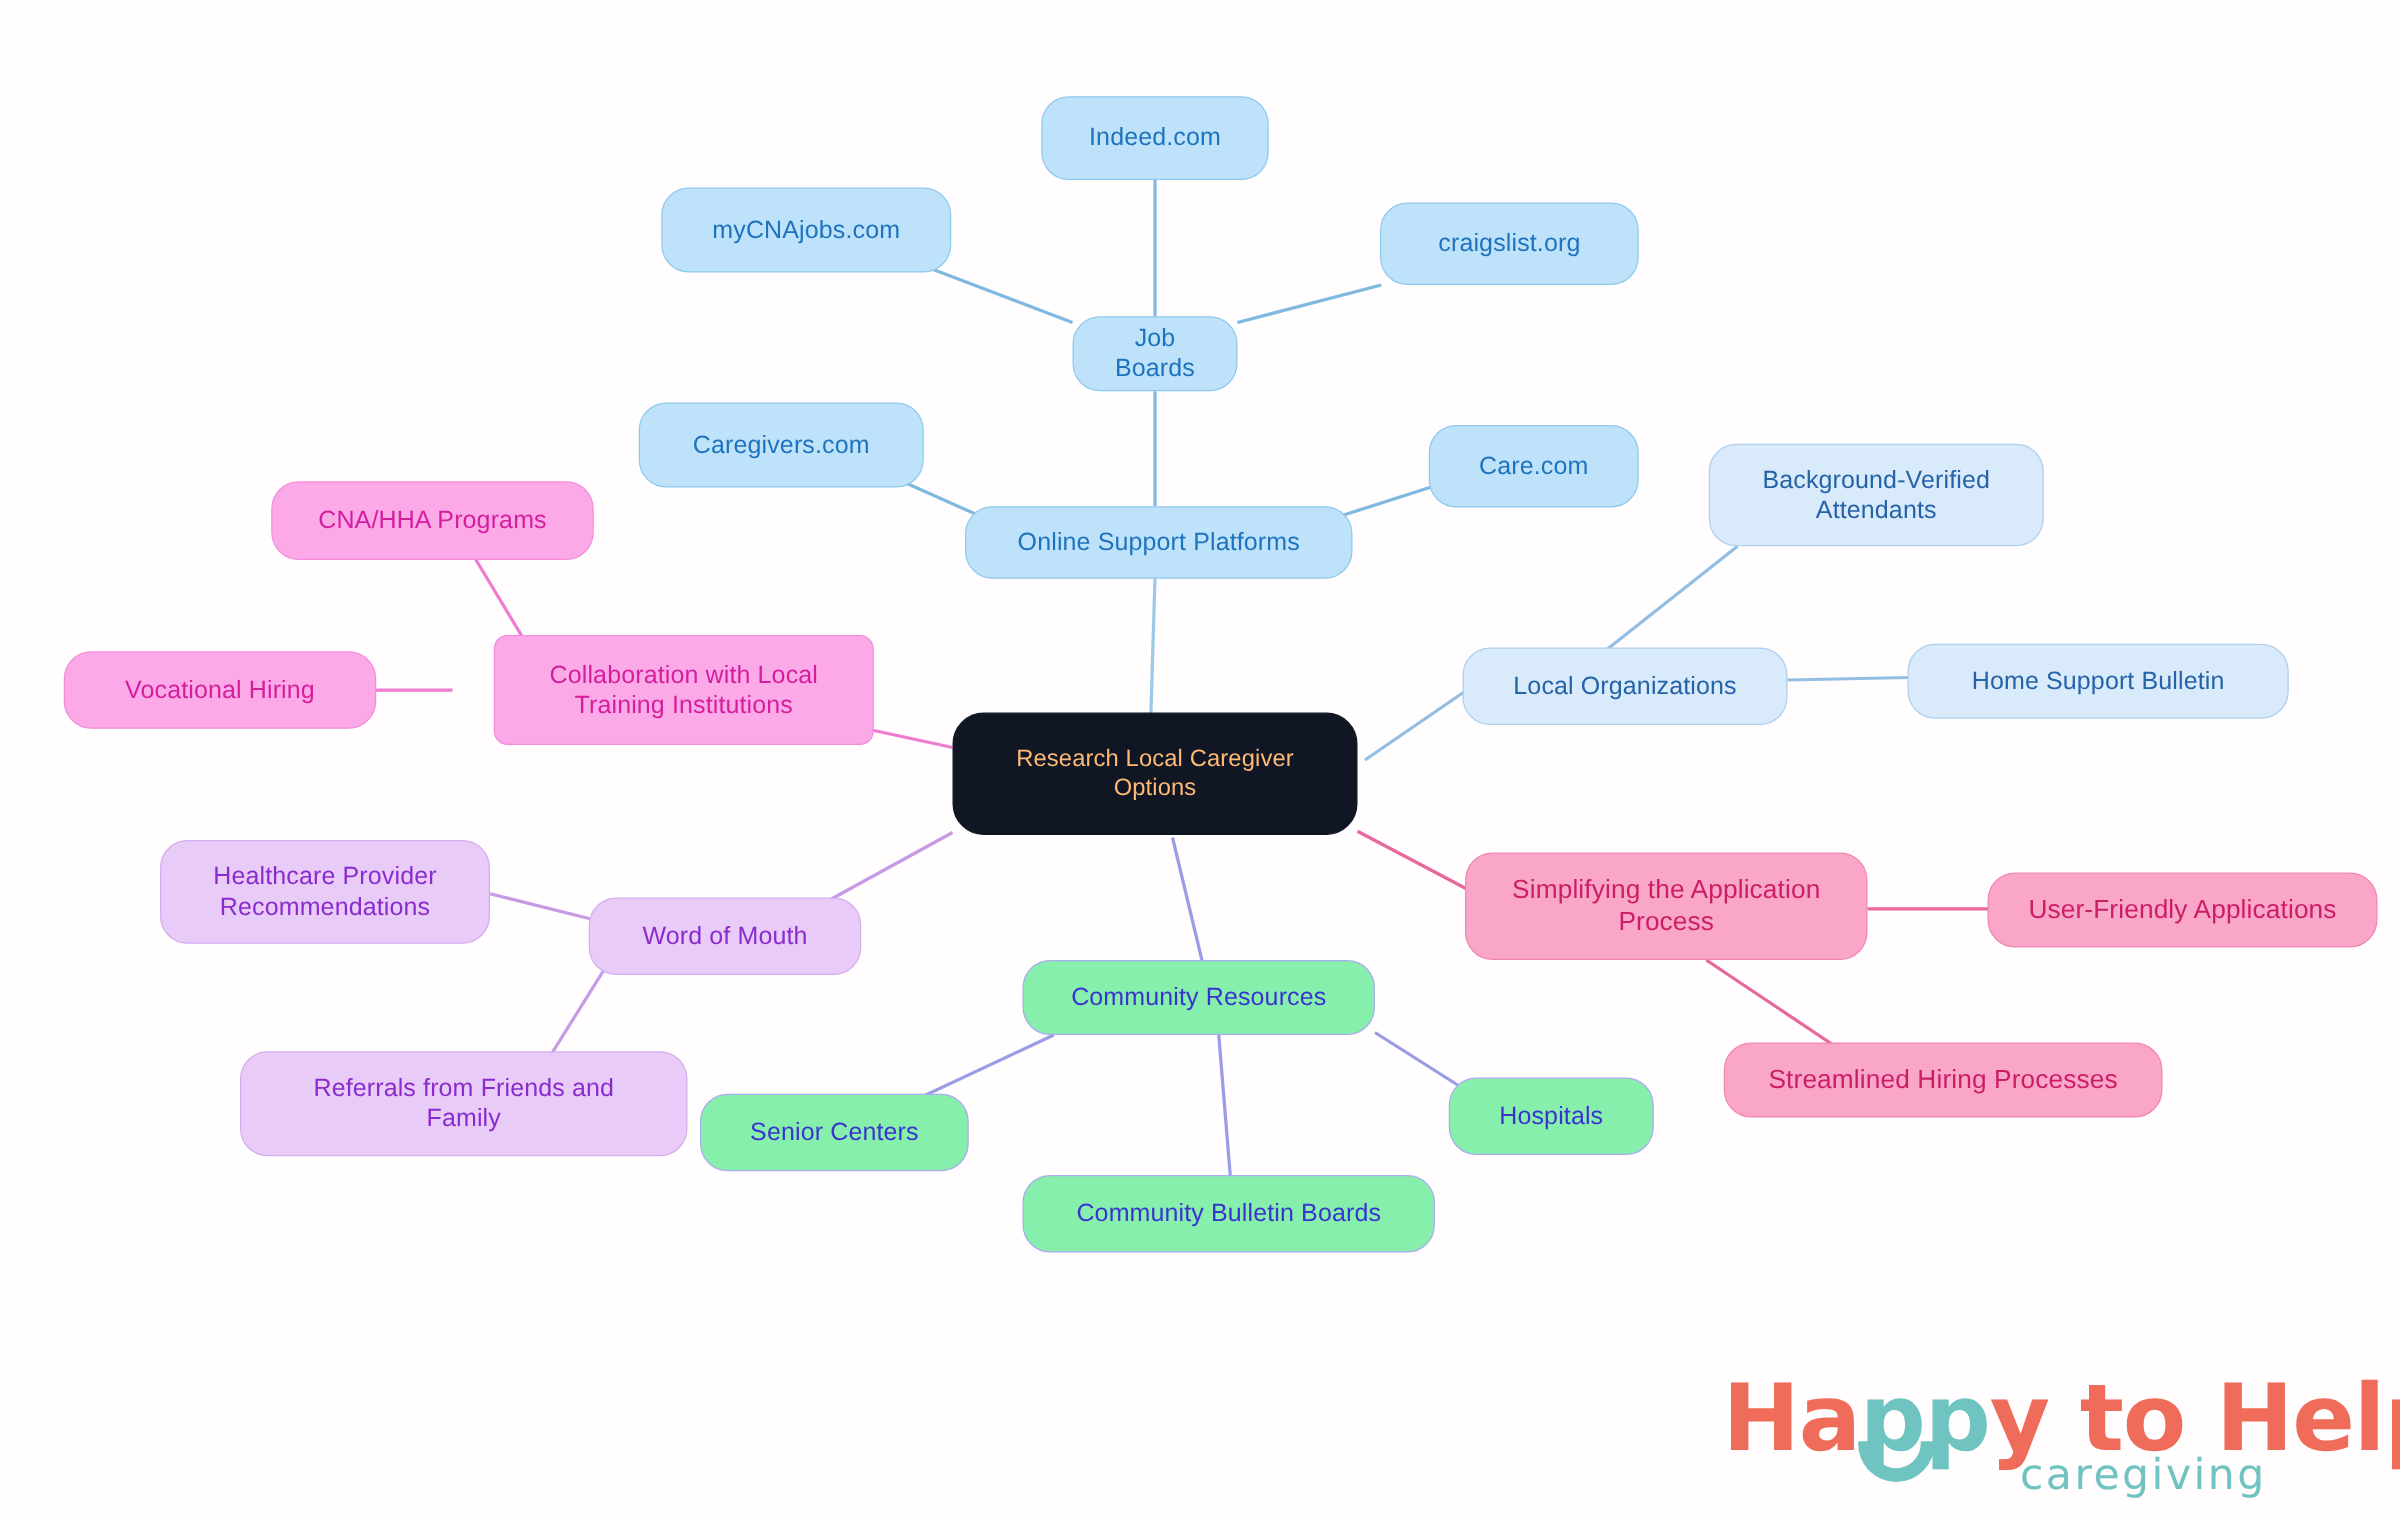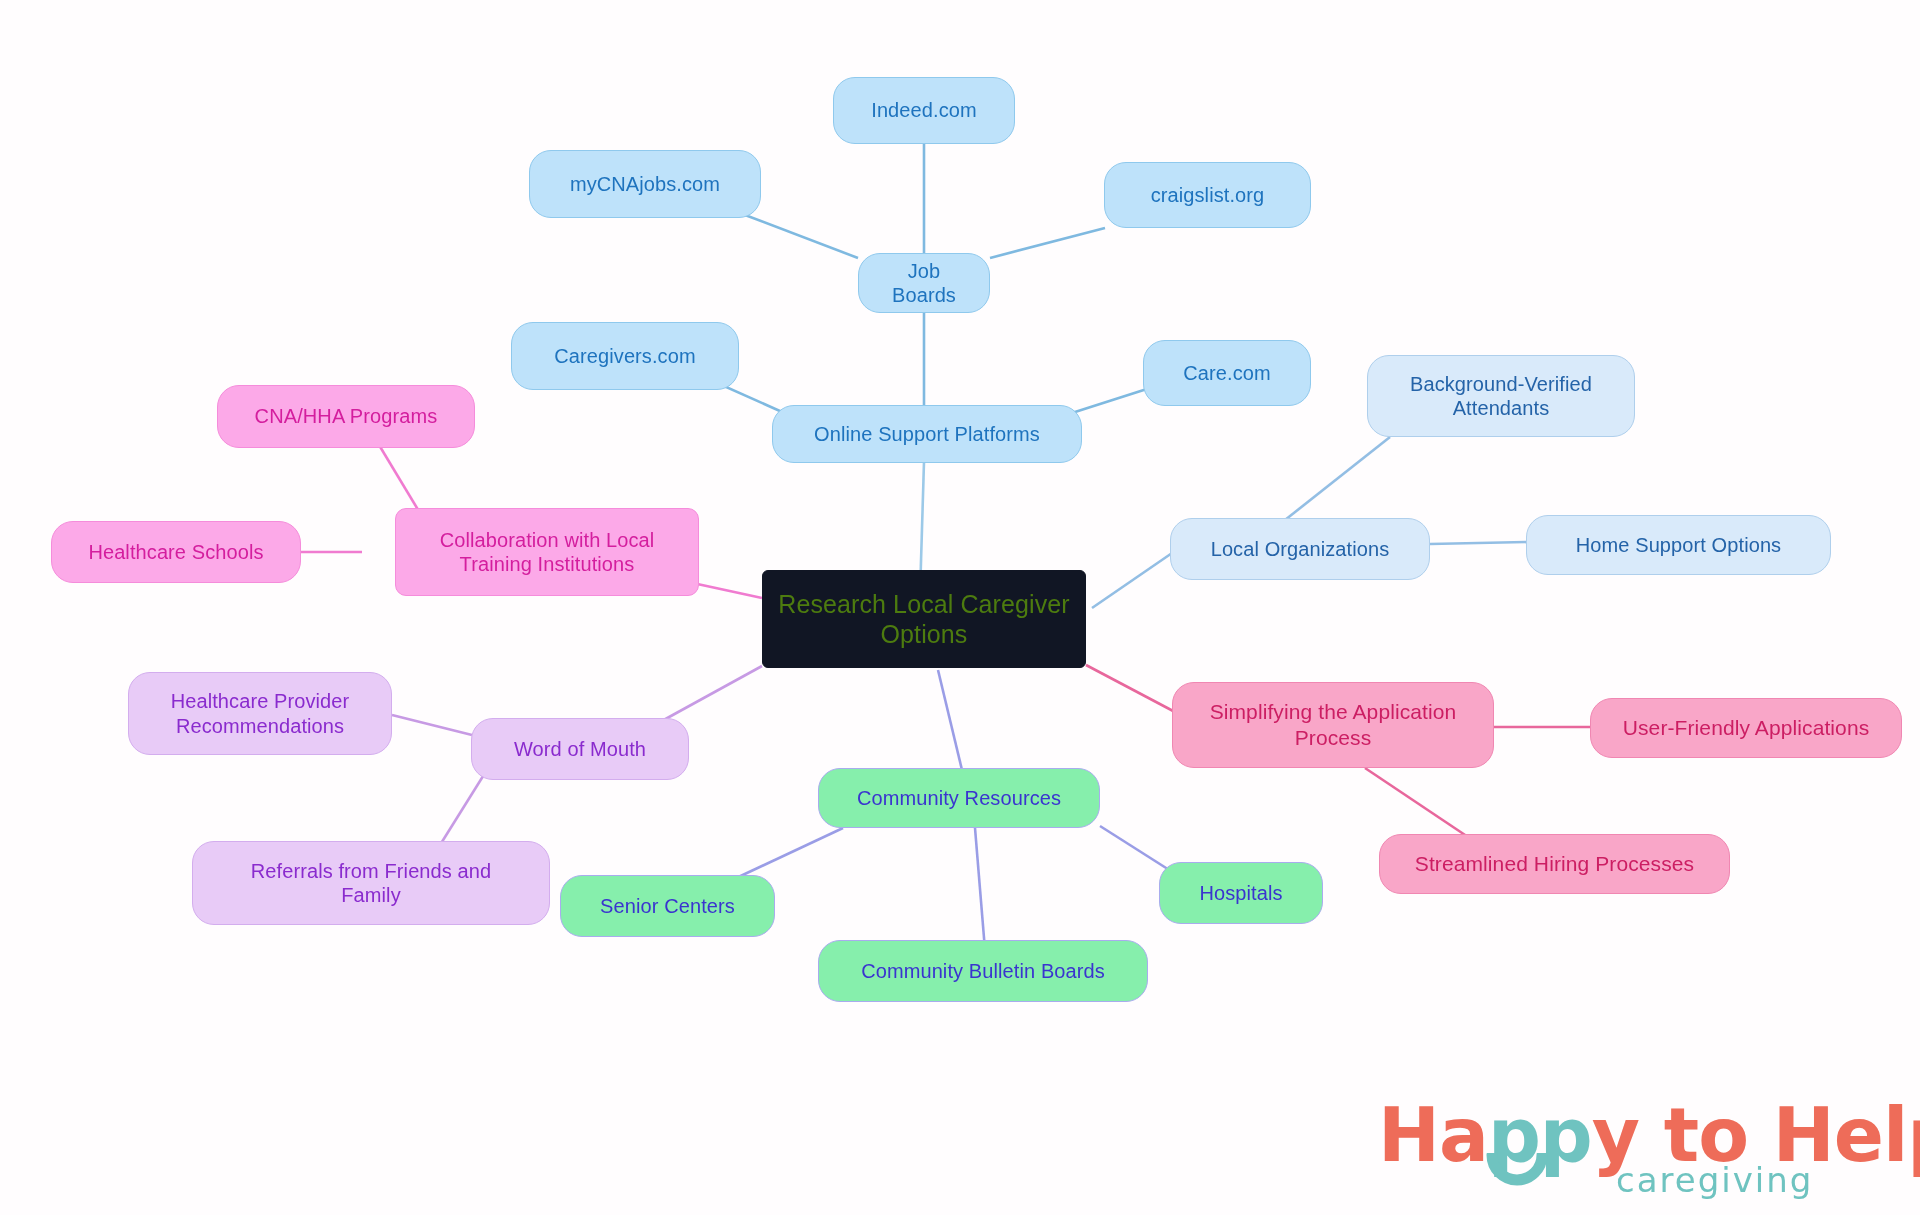--- a/index.html
+++ b/index.html
@@ -43,23 +43,23 @@
     border: 1px solid transparent;
     padding: 6px 14px;
     line-height: 1.22;
     letter-spacing: 0.1px;
     white-space: pre-line;
   }
 
   .node.root {
     background: #111624;
     border-color: #111624;
-    color: #4d7c0f;
-    font-size: 25px;
-    border-radius: 6px;
+    color: #fdba74;
+    font-size: 19px;
+    border-radius: 25px;
   }
 
   
   .t-jobboards {
     background: #BEE2FA;
     border-color: #8FC9ED;
     color: #1E73BE;
   }
   .t-online {
     background: #BEE2FA;
@@ -190,21 +190,21 @@
 
   <div class="node t-online fs-22" style="left:511px; top:322px; width:228px; height:68px;">Caregivers.com</div>
 
   <div class="node t-online fs-22" style="left:1143px; top:340px; width:168px; height:66px;">Care.com</div>
 
   <div class="node t-localorg fs-22" style="left:1170px; top:518px; width:260px; height:62px;">Local Organizations</div>
 
   <div class="node t-localorg fs-22" style="left:1367px; top:355px; width:268px; height:82px;">Background-Verified
 Attendants</div>
 
-  <div class="node t-localorg fs-22" style="left:1526px; top:515px; width:305px; height:60px;">Home Support Options</div>
+  <div class="node t-localorg fs-22" style="left:1526px; top:515px; width:305px; height:60px;">Home Support Bulletin</div>
 
   <div class="node t-simplify fs-21" style="left:1172px; top:682px; width:322px; height:86px;">Simplifying the Application
 Process</div>
 
   <div class="node t-simplify fs-21" style="left:1590px; top:698px; width:312px; height:60px;">User-Friendly Applications</div>
 
   <div class="node t-simplify fs-21" style="left:1379px; top:834px; width:351px; height:60px;">Streamlined Hiring Processes</div>
 
   <div class="node t-community fs-22" style="left:818px; top:768px; width:282px; height:60px;">Community Resources</div>
 
@@ -220,21 +220,21 @@
 Recommendations</div>
 
   <div class="node t-wordofmouth fs-22" style="left:192px; top:841px; width:358px; height:84px;">Referrals from Friends and
 Family</div>
 
   <div class="node t-collab fs-22" style="left:362px; top:508px; width:304px; height:88px;border-radius:11px;">Collaboration with Local
 Training Institutions</div>
 
   <div class="node t-collab fs-22" style="left:184px; top:385px; width:258px; height:63px;">CNA/HHA Programs</div>
 
-  <div class="node t-collab fs-22" style="left:18px; top:521px; width:250px; height:62px;">Healthcare Schools</div>
+  <div class="node t-collab fs-22" style="left:18px; top:521px; width:250px; height:62px;">Vocational Hiring</div>
 
   <div id="logo">
     <div class="logo-wordmark"><span class="logo-coral">H</span><span class="logo-coral">a</span><span class="logo-teal">pp</span><span class="logo-coral">y</span><span class="logo-coral">&nbsp;</span><span class="logo-coral">to</span><span class="logo-coral">&nbsp;</span><span class="logo-coral">Help</span></div>
 
     <svg id="logo-smile" viewBox="0 0 62 40">
       <path d="M 6 2 A 25 25 0 0 0 56 2" stroke="#6FC3C0" stroke-width="11" fill="none" stroke-linecap="round"></path>
     </svg>
 
     <div class="logo-sub">caregiving</div>
   </div>

